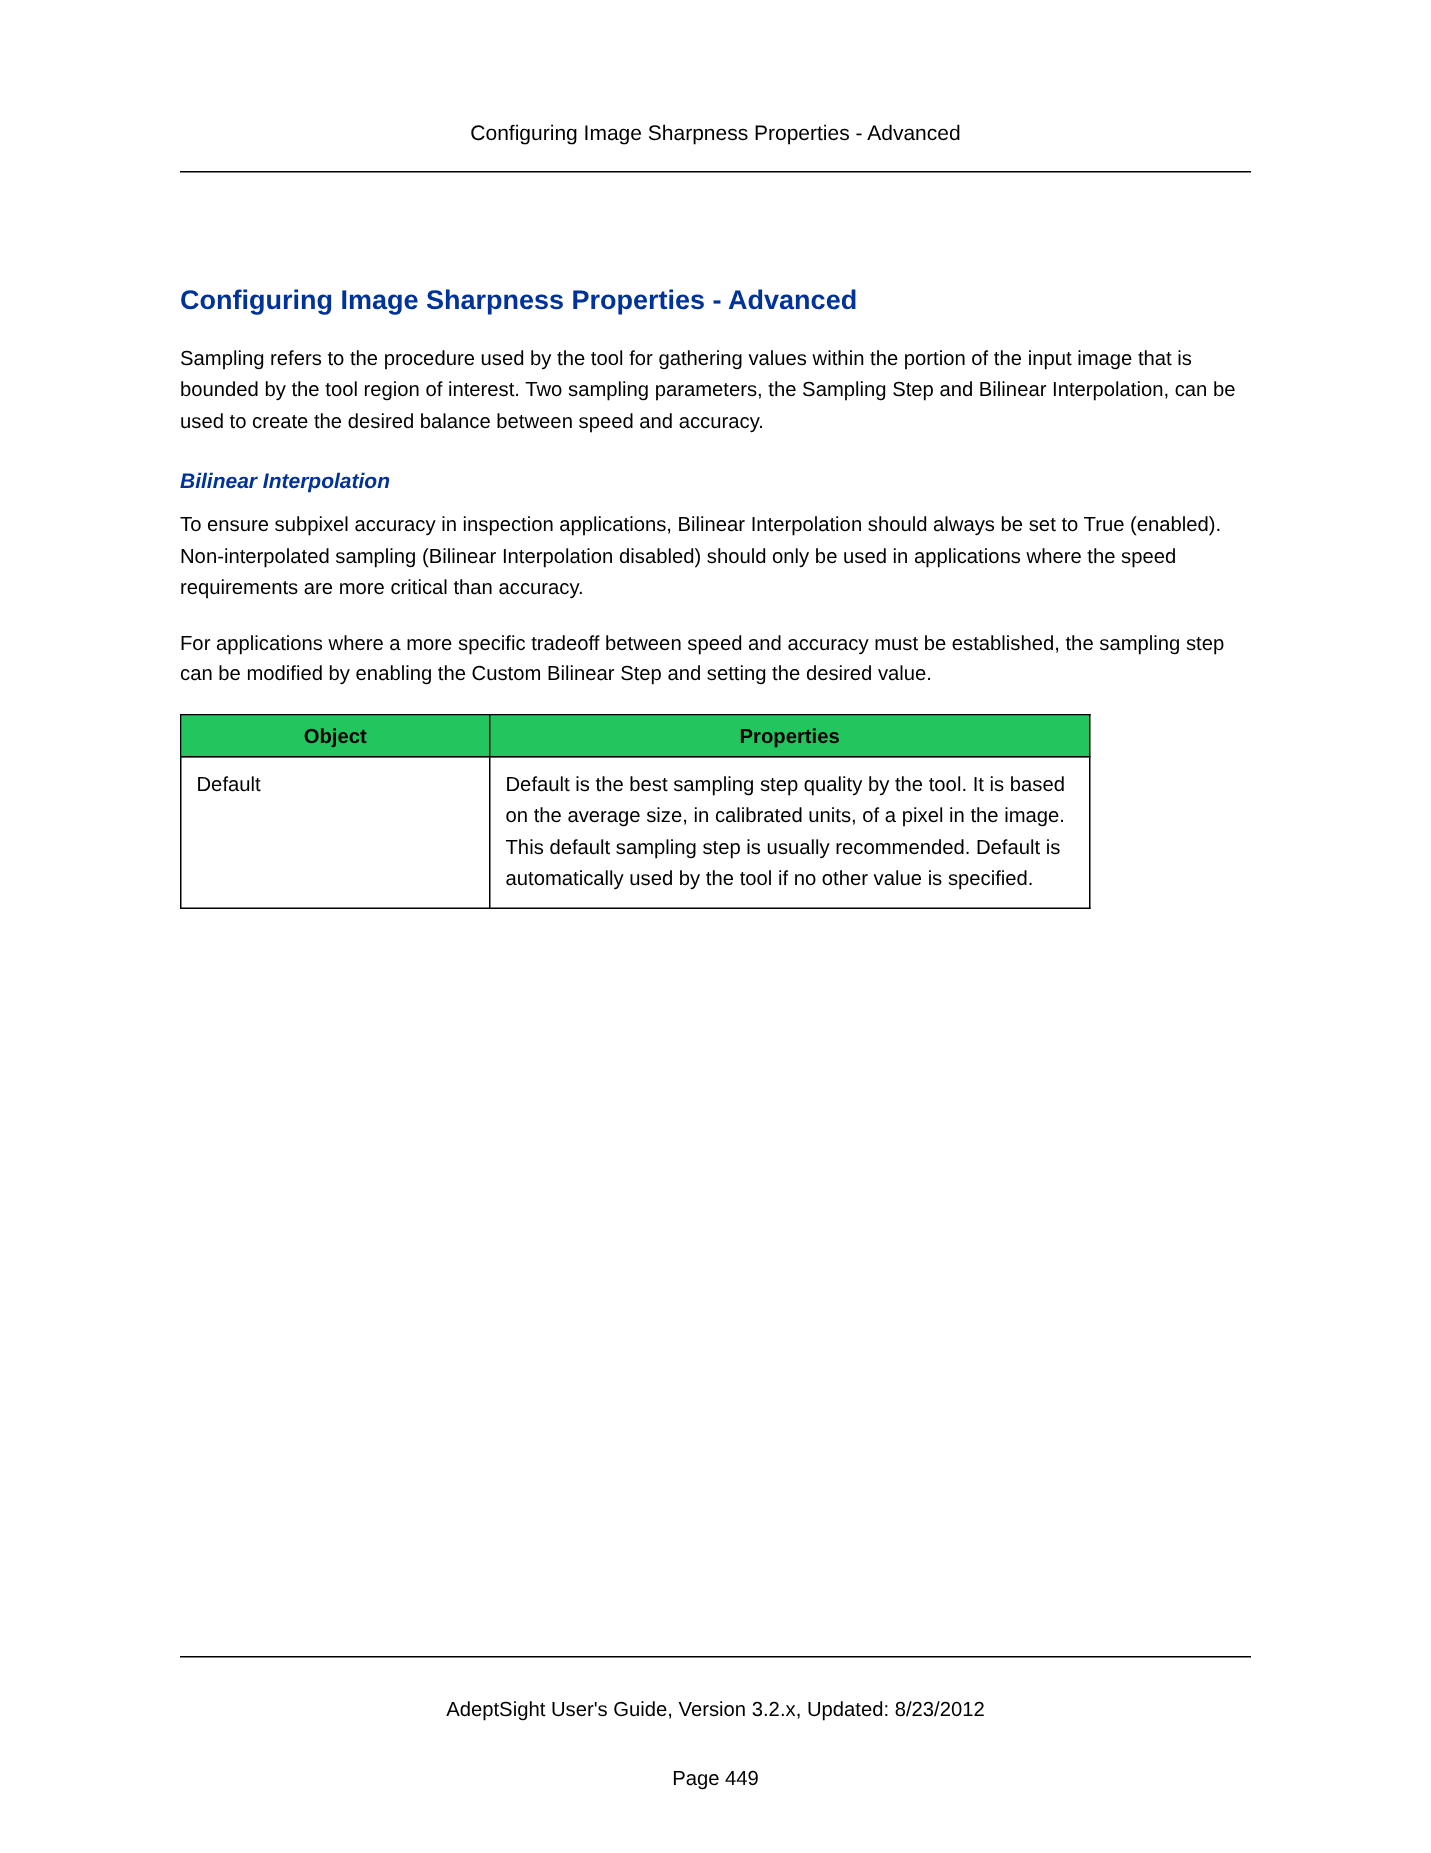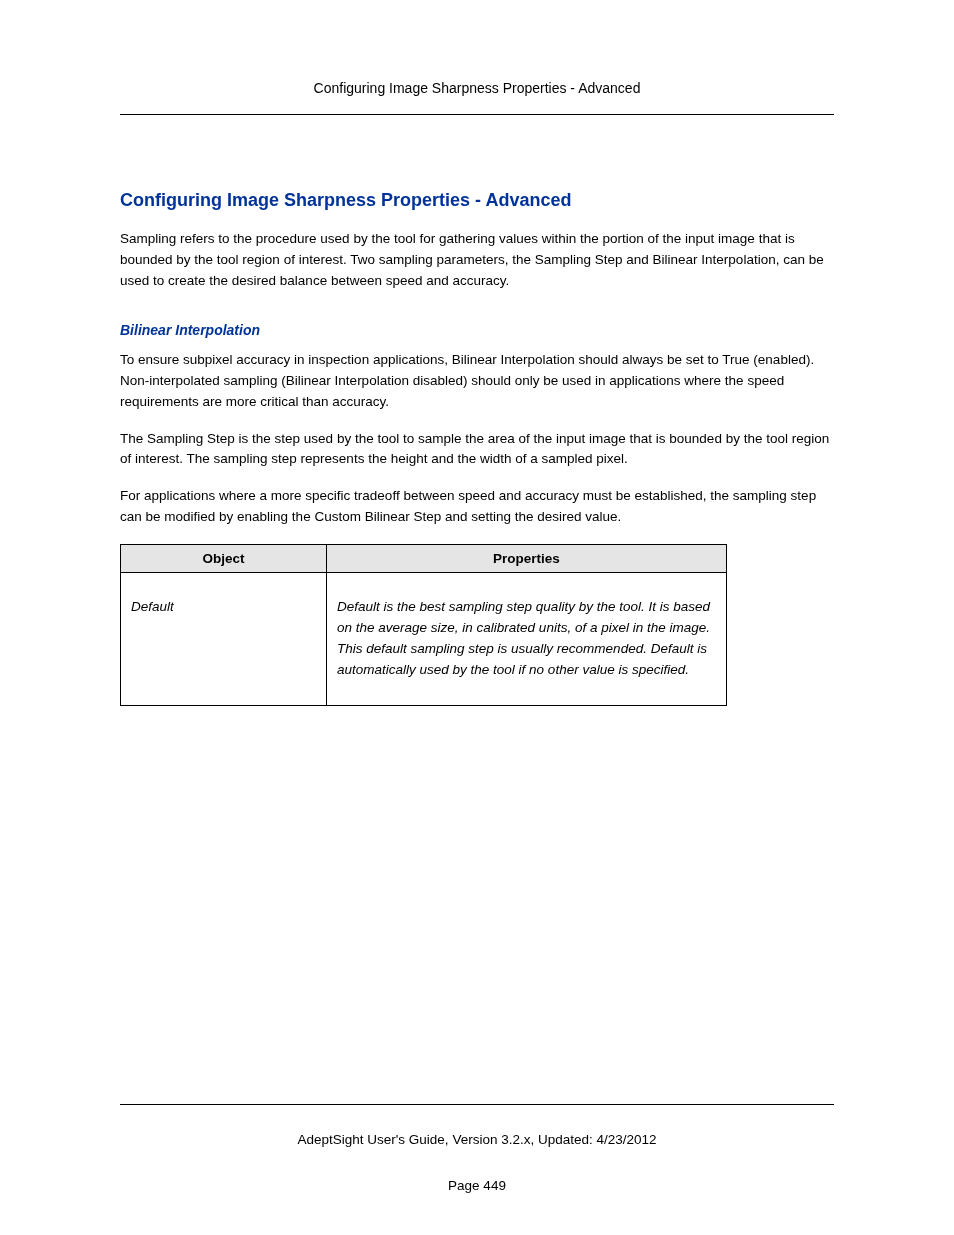--- a/index.html
+++ b/index.html
@@ -37,43 +37,42 @@
       line-height: 1.55;
       margin-bottom: 16px;
       color: #000;
     }
     .subheading {
       font-family: Verdana, Geneva, sans-serif;
       font-size: 14px;
       font-weight: bold;
       font-style: italic;
       color: #003399;
-      margin-top: 30px;
+      margin-top: 20px;
       margin-bottom: 12px;
     }
     table {
       border-collapse: collapse;
       width: 85%;
       margin-top: 6px;
     }
     th {
-      background-color: #e5e5e5;
+      background-color: #22c55e;
       border: 1px solid #000;
       padding: 6px 10px;
       font-size: 13.5px;
       font-weight: bold;
       text-align: center;
     }
     td {
       border: 1px solid #000;
-      padding: 24px 10px;
+      padding: 8px 10px;
       font-size: 13.5px;
       line-height: 1.55;
       vertical-align: top;
-      font-style: italic;
     }
     td.object-col {
       width: 34%;
     }
     .footer-line {
       position: absolute;
       left: 120px;
       right: 120px;
       bottom: 130px;
       border-top: 1px solid #000;
@@ -103,34 +102,33 @@
     <span>Configuring Image Sharpness Properties - Advanced</span>
   </div>
 
   <h1 class="title">Configuring Image Sharpness Properties - Advanced</h1>
 
   <p class="body-text">Sampling refers to the procedure used by the tool for gathering values within the portion of the input image that is bounded by the tool region of interest. Two sampling parameters, the Sampling Step and Bilinear Interpolation, can be used to create the desired balance between speed and accuracy.</p>
 
   <h2 class="subheading">Bilinear Interpolation</h2>
   <p class="body-text">To ensure subpixel accuracy in inspection applications, Bilinear Interpolation should always be set to True (enabled). Non-interpolated sampling (Bilinear Interpolation disabled) should only be used in applications where the speed requirements are more critical than accuracy.</p>
 
-  <p class="body-text">The Sampling Step is the step used by the tool to sample the area of the input image that is bounded by the tool region of interest. The sampling step represents the height and the width of a sampled pixel.</p>
   <p class="body-text">For applications where a more specific tradeoff between speed and accuracy must be established, the sampling step can be modified by enabling the Custom Bilinear Step and setting the desired value.</p>
 
   <table>
     <thead>
       <tr>
         <th>Object</th>
         <th>Properties</th>
       </tr>
     </thead>
     <tbody>
       <tr>
         <td class="object-col">Default</td>
         <td>Default is the best sampling step quality by the tool. It is based on the average size, in calibrated units, of a pixel in the image. This default sampling step is usually recommended. Default is automatically used by the tool if no other value is specified.</td>
       </tr>
     </tbody>
   </table>
 </div>
 
 <div class="footer-line"></div>
-<div class="footer-text">AdeptSight User's Guide,  Version 3.2.x, Updated: 4/23/2012</div>
+<div class="footer-text">AdeptSight User's Guide,  Version 3.2.x, Updated: 8/23/2012</div>
 <div class="page-number">Page 449</div>
 
 </body></html>

